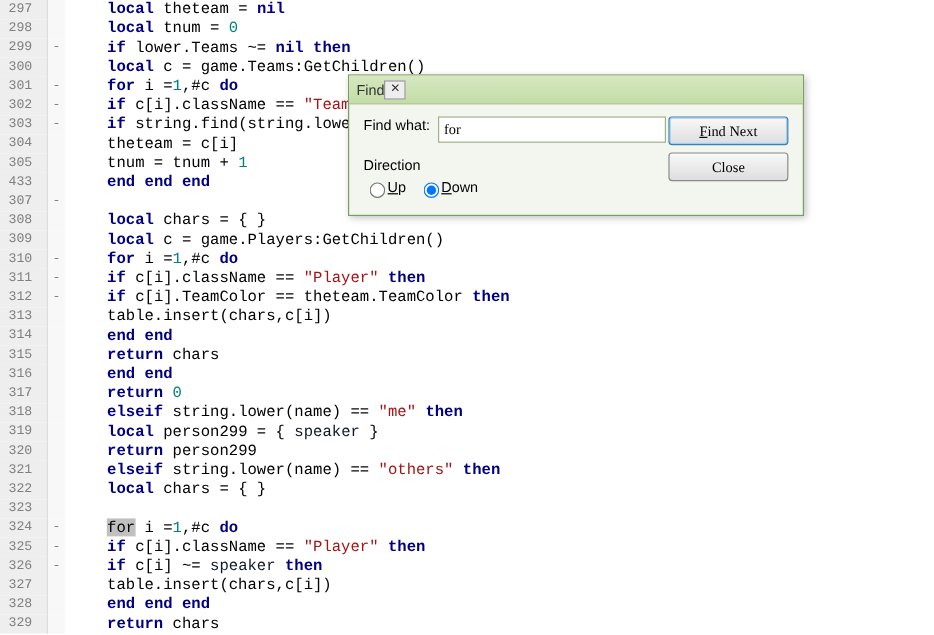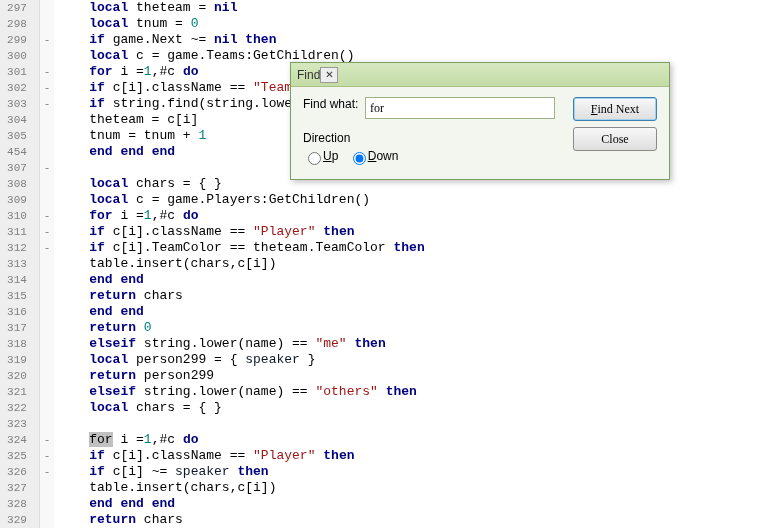--- a/index.html
+++ b/index.html
@@ -83,47 +83,47 @@
     padding: 2px 0 0 0;
   }
   .dir-title { margin-bottom: 4px; }
   .dir-row label { margin-right: 6px; }
   .dir-row input { vertical-align: middle; margin-right: 2px; }
   .btns {
     position: absolute; right: 12px; top: 10px;
     display: flex; flex-direction: column; gap: 6px;
   }
   .btn {
-    width: 84px; height: 24px;
+    width: 100px; height: 24px;
     border: 1px solid #8a8a8a;
     background: linear-gradient(#f8f8f8,#dedede);
     border-radius: 3px;
     cursor: pointer;
     font-family: "Segoe UI", Tahoma; font-size: 12px;
   }
   .btn.primary {
     border: 1px solid #3c7fb1;
     box-shadow: 0 0 0 1px #a2d1f0 inset;
   }
   .u { text-decoration: underline; }
 </style>
 </head>
 <body>
 
 <div class="editor" id="editor">
     <div class="line"><div class="gutter">297</div><div class="fold"></div><div class="code"><span>    </span><span class="kw">local</span><span> theteam = </span><span class="kw">nil</span></div></div>
     <div class="line"><div class="gutter">298</div><div class="fold"></div><div class="code"><span>    </span><span class="kw">local</span><span> tnum = </span><span class="num">0</span></div></div>
-    <div class="line"><div class="gutter">299</div><div class="fold">-</div><div class="code"><span>    </span><span class="kw">if</span><span> game.Next ~= </span><span class="kw">nil</span><span> </span><span class="kw">then</span></div></div>
+    <div class="line"><div class="gutter">299</div><div class="fold">-</div><div class="code"><span>    </span><span class="kw">if</span><span> lower.Teams ~= </span><span class="kw">nil</span><span> </span><span class="kw">then</span></div></div>
     <div class="line"><div class="gutter">300</div><div class="fold"></div><div class="code"><span>    </span><span class="kw">local</span><span> c = game.Teams:GetChildren()</span></div></div>
     <div class="line"><div class="gutter">301</div><div class="fold">-</div><div class="code"><span>    </span><span class="kw">for</span><span> i =</span><span class="num">1</span><span>,#c </span><span class="kw">do</span></div></div>
     <div class="line"><div class="gutter">302</div><div class="fold">-</div><div class="code"><span>    </span><span class="kw">if</span><span> c[i].className == </span><span class="str">"Team"</span><span> </span><span class="kw">then</span></div></div>
     <div class="line"><div class="gutter">303</div><div class="fold">-</div><div class="code"><span>    </span><span class="kw">if</span><span> string.find(string.lower(c[i].Name),string.lower(name)) == </span><span class="num">1</span><span> </span><span class="kw">then</span></div></div>
     <div class="line"><div class="gutter">304</div><div class="fold"></div><div class="code"><span>    theteam = c[i]</span></div></div>
     <div class="line"><div class="gutter">305</div><div class="fold"></div><div class="code"><span>    tnum = tnum + </span><span class="num">1</span></div></div>
-    <div class="line"><div class="gutter">454</div><div class="fold"></div><div class="code"><span>    </span><span class="kw">end</span><span> </span><span class="kw">end</span><span> </span><span class="kw">end</span></div></div>
+    <div class="line"><div class="gutter">433</div><div class="fold"></div><div class="code"><span>    </span><span class="kw">end</span><span> </span><span class="kw">end</span><span> </span><span class="kw">end</span></div></div>
     <div class="line"><div class="gutter">307</div><div class="fold">-</div></div>
     <div class="line"><div class="gutter">308</div><div class="fold"></div><div class="code"><span>    </span><span class="kw">local</span><span> chars = { }</span></div></div>
     <div class="line"><div class="gutter">309</div><div class="fold"></div><div class="code"><span>    </span><span class="kw">local</span><span> c = game.Players:GetChildren()</span></div></div>
     <div class="line"><div class="gutter">310</div><div class="fold">-</div><div class="code"><span>    </span><span class="kw">for</span><span> i =</span><span class="num">1</span><span>,#c </span><span class="kw">do</span></div></div>
     <div class="line"><div class="gutter">311</div><div class="fold">-</div><div class="code"><span>    </span><span class="kw">if</span><span> c[i].className == </span><span class="str">"Player"</span><span> </span><span class="kw">then</span></div></div>
     <div class="line"><div class="gutter">312</div><div class="fold">-</div><div class="code"><span>    </span><span class="kw">if</span><span> c[i].TeamColor == theteam.TeamColor </span><span class="kw">then</span></div></div>
     <div class="line"><div class="gutter">313</div><div class="fold"></div><div class="code"><span>    table.insert(chars,c[i])</span></div></div>
     <div class="line"><div class="gutter">314</div><div class="fold"></div><div class="code"><span>    </span><span class="kw">end</span><span> </span><span class="kw">end</span></div></div>
     <div class="line"><div class="gutter">315</div><div class="fold"></div><div class="code"><span>    </span><span class="kw">return</span><span> chars</span></div></div>
     <div class="line"><div class="gutter">316</div><div class="fold"></div><div class="code"><span>    </span><span class="kw">end</span><span> </span><span class="kw">end</span></div></div>

